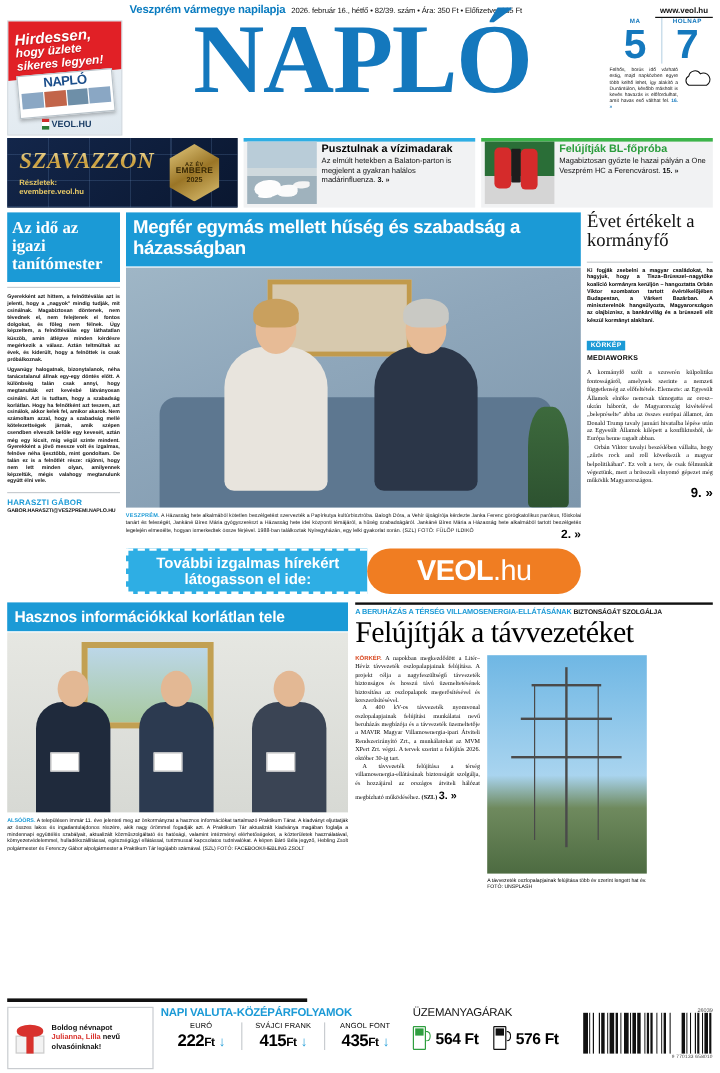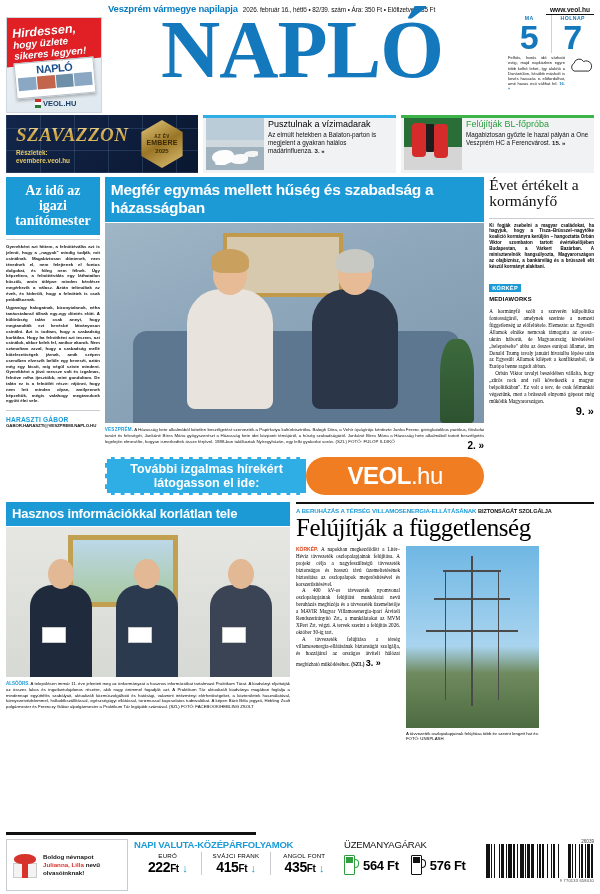--- a/index.html
+++ b/index.html
@@ -110,21 +110,21 @@
     color: #3a2a06; text-align: center;
   }
   .sz-badge .b1 { font-size: 4.6px; font-weight: bold; letter-spacing: .4px; }
   .sz-badge .b2 { font-size: 7px; font-weight: bold; letter-spacing: .2px; }
   .sz-badge .b3 { font-size: 6px; font-weight: bold; margin-top: 2px; }
 
   .newsitem { flex: 1; background: #f1f2f3; display: flex; position: relative; }
   .newsitem .topbar { position: absolute; left: 0; right: 0; top: 0; height: 3px; }
   .ni-photo { width: 58px; flex: none; margin: 3px; }
   .ni-txt { padding: 5px 4px 3px 1px; }
-  .ni-title { font-weight: normal; font-size: 9px; line-height: 1; margin-bottom: 2px; }
+  .ni-title { font-weight: bold; font-size: 9px; line-height: 1; margin-bottom: 2px; }
   .ni-body { font-size: 6.3px; line-height: 1.24; color: #111; }
   .ni-body .pg { font-weight: bold; font-size: 6px; }
 
   
   .ph { position: relative; overflow: hidden; }
   .ph-swans { background: linear-gradient(#b9ccd8 0 42%, #cfd9dd 42% 55%, #9fb2bd 55% 100%); }
   .ph-swans::after {
     content: ""; position: absolute; left: 6px; bottom: 6px; width: 22px; height: 14px;
     background: #fdfdfd; border-radius: 60% 40% 50% 50%;
     box-shadow: 16px 2px 0 -2px #fafafa, 28px -3px 0 -4px #f4f4f4, -2px 6px 0 -5px #fff;
@@ -138,21 +138,21 @@
 
   
   .grid { display: flex; padding: 0 6px; margin-top: 4px; gap: 5px; }
   .col-left { width: 94px; }
   .col-mid { width: 380px; }
   .col-right { width: 105px; }
 
   .blue-head {
     background: #1b9ad6; color: #fff; font-weight: bold;
     font-family: "Liberation Serif", serif;
-    font-size: 14px; text-align: center; padding: 6px 4px 7px; line-height: 1.08;
+    font-size: 14px; text-align: left; padding: 6px 4px 7px; line-height: 1.08;
   }
   .col-rule { border-bottom: 1px solid #c8ccd0; margin: 4px 0; }
   .coltext {
     font-size: 4.35px; line-height: 1.34; text-align: justify; color: #111;
     -webkit-hyphens: auto; hyphens: auto; font-weight: bold;
   }
   .byline { font-size: 6.6px; font-weight: bold; color: #1b9ad6; letter-spacing: .2px; margin-top: 5px; }
   .byline-mail { font-size: 4.4px; font-weight: bold; color: #111; letter-spacing: -0.1px; }
 
   .mid-head {
@@ -516,21 +516,21 @@
         <span>FOTÓ: FACEBOOK/HEBLING ZSOLT</span>
       </div>
     </div>
 
     <div class="br">
       <div class="kicker-rule"></div>
       <div class="br-kicker">
         <span style="color:#1b9ad6">A BERUHÁZÁS A TÉRSÉG VILLAMOSENERGIA-ELLÁTÁSÁNAK</span>
         <span class="thin">BIZTONSÁGÁT SZOLGÁLJA</span>
       </div>
-      <div class="br-title">Felújítják a függetlenség</div>
+      <div class="br-title">Felújítják a távvezetéket</div>
       <div class="br-cols">
         <div class="br-text">
           <p>
             <span class="kk">KÖRKÉP.</span>
             <span>A napokban megkezdődött a Litér–Hévíz távvezeték oszlopalapjainak felújítása. A projekt célja a nagyfeszültségű távvezeték biztonságos és hosszú távú üzemeltetésének biztosítása az oszlopalapok megerősítésével és korszerűsítésével.</span>
           </p>
           <p>A 400 kV-os távvezeték nyomvonal oszlopalapjainak felújítási munkálatai nevű beruházás megbízója és a távvezeték üzemeltetője a MAVIR Magyar Villamosenergia-ipari Átviteli Rendszerirányító Zrt., a munkálatokat az MVM XPert Zrt. végzi. A tervek szerint a felújítás 2026. október 30-ig tart.</p>
           <p>
             <span>A távvezeték felújítása a térség villamosenergia-ellátásának biztonságát szolgálja, és hozzájárul az országos átviteli hálózat megbízható működéséhez.</span>
             <b>(SZL)</b>

